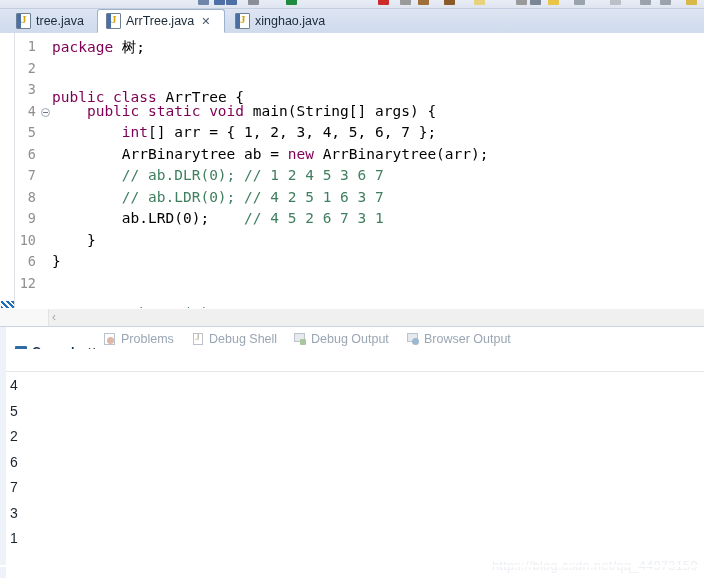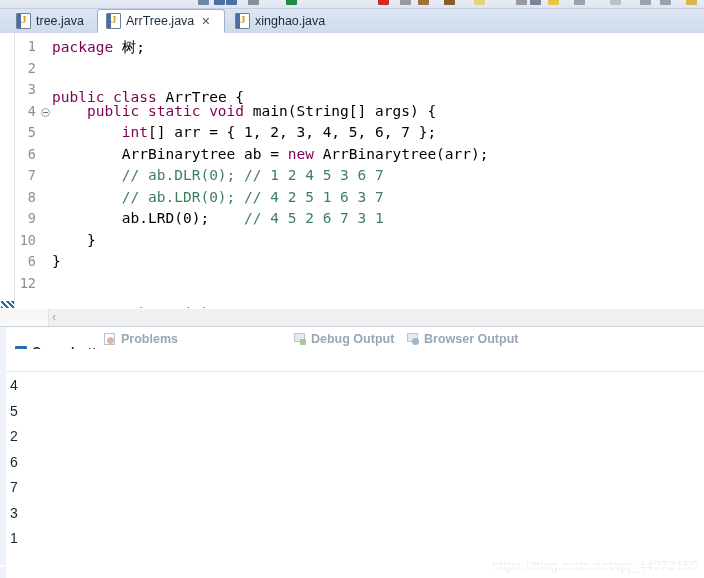--- a/index.html
+++ b/index.html
@@ -207,21 +207,20 @@
     width: 698px; height: 22px;
     background: #ffffff;
     border-bottom: 1px solid #b7c5da;
   }
   .ctab {
     position: absolute; top: 2px;
     height: 19px;
     display: flex; align-items: center;
     font-size: 12.5px;
     white-space: nowrap;
-    font-weight: bold;
   }
   .ctab.active { color: #13304d; font-weight: bold; }
   .ctab.inactive { color: #9aa6b4; }
   .ctab-ico {
     width: 14px; height: 14px;
     margin-right: 4px;
     flex: 0 0 auto;
     position: relative;
   }
   .ico-console {
@@ -438,20 +437,24 @@
     <div class="console-tabrow" id="console-tabs">
         <div class="ctab active" style="left: 8px; margin-top: 13px;">
           <span class="ctab-ico ico-console"></span>
           <span>Console</span>
           <span class="ctab-close">✕</span>
         </div>
         <div class="ctab inactive" style="left: 97px;">
           <span class="ctab-ico ico-problems"></span>
           <span>Problems</span>
         </div>
+        <div class="ctab inactive" style="left: 185px;">
+          <span class="ctab-ico ico-dshell"></span>
+          <span>Debug Shell</span>
+        </div>
         <div class="ctab inactive" style="left: 287px;">
           <span class="ctab-ico ico-doutput"></span>
           <span>Debug Output</span>
         </div>
         <div class="ctab inactive" style="left: 400px;">
           <span class="ctab-ico ico-boutput"></span>
           <span>Browser Output</span>
         </div>
       </div>
     <div class="console-body">

